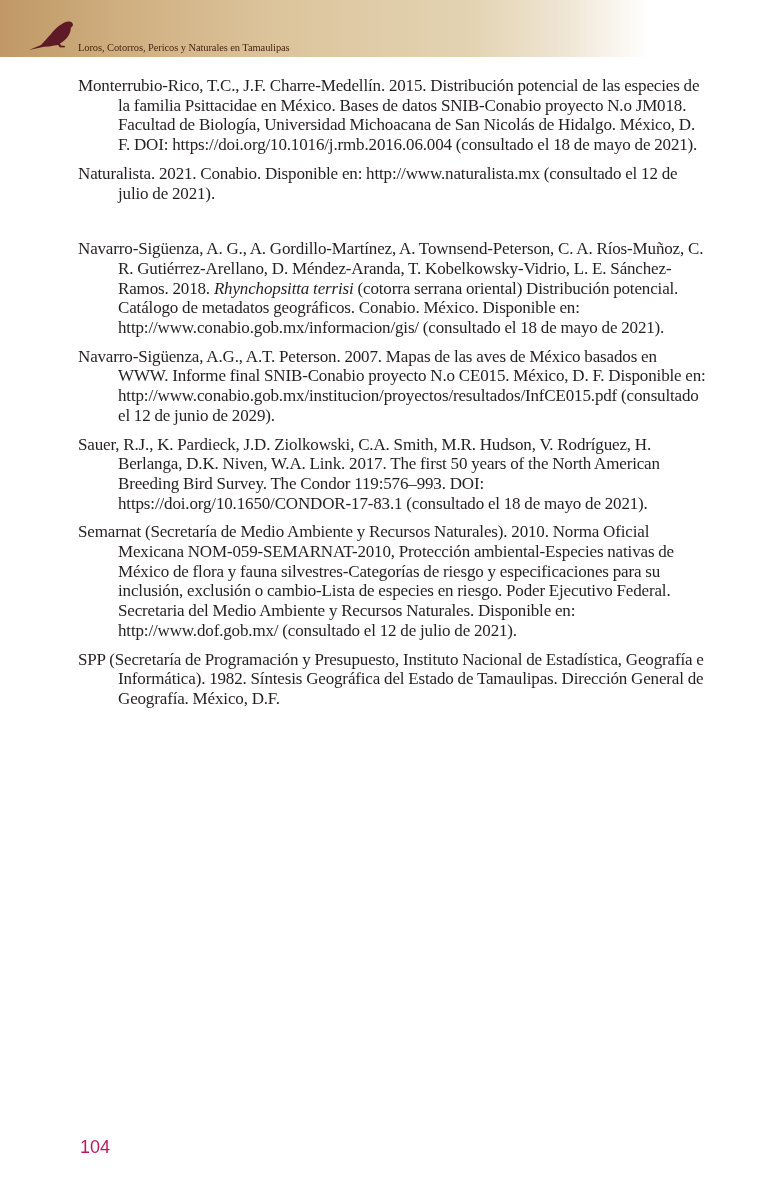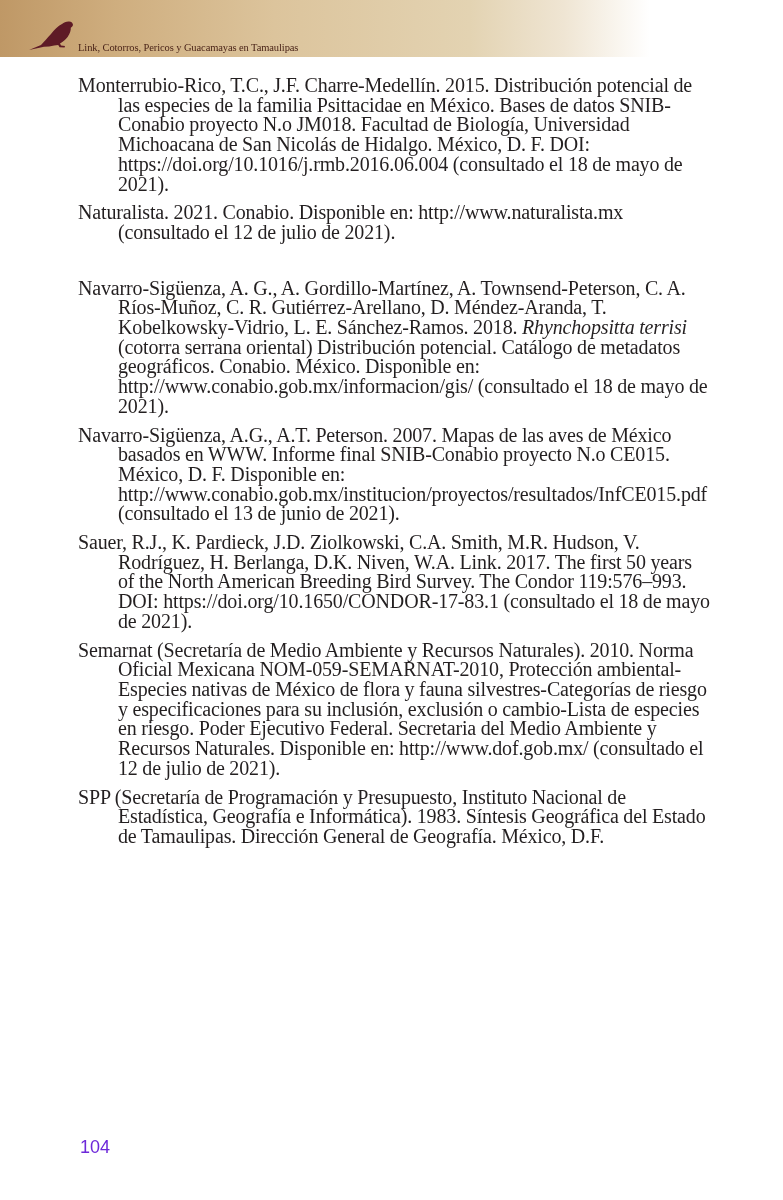--- a/index.html
+++ b/index.html
@@ -47,55 +47,55 @@
       white-space: nowrap;
       letter-spacing: -0.1px;
     }
     .refs {
       position: absolute;
       left: 78px;
       top: 76px;
       width: 632px;
     }
     .ref {
-      font-size: 20px;
+      font-size: 17px;
       line-height: 19.7px;
       padding-left: 40px;
       text-indent: -40px;
       margin: 0 0 9px 0;
       letter-spacing: -0.15px;
       word-spacing: -0.2px;
     }
     .ref.gap-after {
       margin-bottom: 36px;
     }
     .ref em {
     }
     .page-number {
       position: absolute;
       left: 80px;
       top: 1137px;
       font-family: "Liberation Sans", "DejaVu Sans", sans-serif;
       font-size: 18px;
-      color: #6d28d9;
+      color: #be185d;
     }
   </style>
 </head>
 <body>
 
 <div class="header-band">
   <svg class="header-bird" viewBox="0 0 50 32">
     <path fill="#5e1a26" d="M2 30 L14 25 C17 22 20 18 24 14 C27 10 31 6 35 4 C37 2.5 39 1.5 42 1.6 C44.5 1.8 46 3.2 46 5 C45.5 6.3 44.6 7.2 43.8 7.8 C44 10 43.2 13.4 40.6 17 C38.4 20 35.6 22.2 33 23.4 L34 25.6 L38 26 L37.6 27.4 L32.6 27.2 L31.2 25 L27.2 25.4 C24 26.2 20.4 26.6 17 26.8 Z"></path>
   </svg>
-  <div class="header-title">Link, Cotorros, Pericos y Guacamayas en Tamaulipas</div>
+  <div class="header-title">Loros, Cotorros, Pericos y Naturales en Tamaulipas</div>
 </div>
 
 <div class="refs">
   <p class="ref"><span>Monterrubio-Rico, T.C., J.F. Charre-Medellín. 2015. Distribución potencial de las especies de la familia Psittacidae en México. Bases de datos SNIB-Conabio proyecto N.o JM018. Facultad de Biología, Universidad Michoacana de San Nicolás de Hidalgo. México, D. F. DOI: https://doi.org/10.1016/j.rmb.2016.06.004 (consultado el 18 de mayo de 2021).</span></p>
   <p class="ref gap-after"><span>Naturalista. 2021. Conabio. Disponible en: http://www.naturalista.mx (consultado el 12 de julio de 2021).</span></p>
   <p class="ref"><span>Navarro-Sigüenza, A. G., A. Gordillo-Martínez, A. Townsend-Peterson, C. A. Ríos-Muñoz, C. R. Gutiérrez-Arellano, D. Méndez-Aranda, T. Kobelkowsky-Vidrio, L. E. Sánchez-Ramos. 2018. </span><em>Rhynchopsitta terrisi</em><span> (cotorra serrana oriental) Distribución potencial. Catálogo de metadatos geográficos. Conabio. México. Disponible en: http://www.conabio.gob.mx/informacion/gis/ (consultado el 18 de mayo de 2021).</span></p>
-  <p class="ref"><span>Navarro-Sigüenza, A.G., A.T. Peterson. 2007. Mapas de las aves de México basados en WWW. Informe final SNIB-Conabio proyecto N.o CE015. México, D. F. Disponible en: http://www.conabio.gob.mx/institucion/proyectos/resultados/InfCE015.pdf (consultado el 13 de junio de 2021).</span></p>
+  <p class="ref"><span>Navarro-Sigüenza, A.G., A.T. Peterson. 2007. Mapas de las aves de México basados en WWW. Informe final SNIB-Conabio proyecto N.o CE015. México, D. F. Disponible en: http://www.conabio.gob.mx/institucion/proyectos/resultados/InfCE015.pdf (consultado el 12 de junio de 2029).</span></p>
   <p class="ref"><span>Sauer, R.J., K. Pardieck, J.D. Ziolkowski, C.A. Smith, M.R. Hudson, V. Rodríguez, H. Berlanga, D.K. Niven, W.A. Link. 2017. The first 50 years of the North American Breeding Bird Survey. The Condor 119:576–993. DOI: https://doi.org/10.1650/CONDOR-17-83.1 (consultado el 18 de mayo de 2021).</span></p>
   <p class="ref"><span>Semarnat (Secretaría de Medio Ambiente y Recursos Naturales). 2010. Norma Oficial Mexicana NOM-059-SEMARNAT-2010, Protección ambiental-Especies nativas de México de flora y fauna silvestres-Categorías de riesgo y especificaciones para su inclusión, exclusión o cambio-Lista de especies en riesgo. Poder Ejecutivo Federal. Secretaria del Medio Ambiente y Recursos Naturales. Disponible en: http://www.dof.gob.mx/ (consultado el 12 de julio de 2021).</span></p>
-  <p class="ref"><span>SPP (Secretaría de Programación y Presupuesto, Instituto Nacional de Estadística, Geografía e Informática). 1983. Síntesis Geográfica del Estado de Tamaulipas. Dirección General de Geografía. México, D.F.</span></p>
+  <p class="ref"><span>SPP (Secretaría de Programación y Presupuesto, Instituto Nacional de Estadística, Geografía e Informática). 1982. Síntesis Geográfica del Estado de Tamaulipas. Dirección General de Geografía. México, D.F.</span></p>
 </div>
 
 <div class="page-number">104</div>
 
 </body></html>

